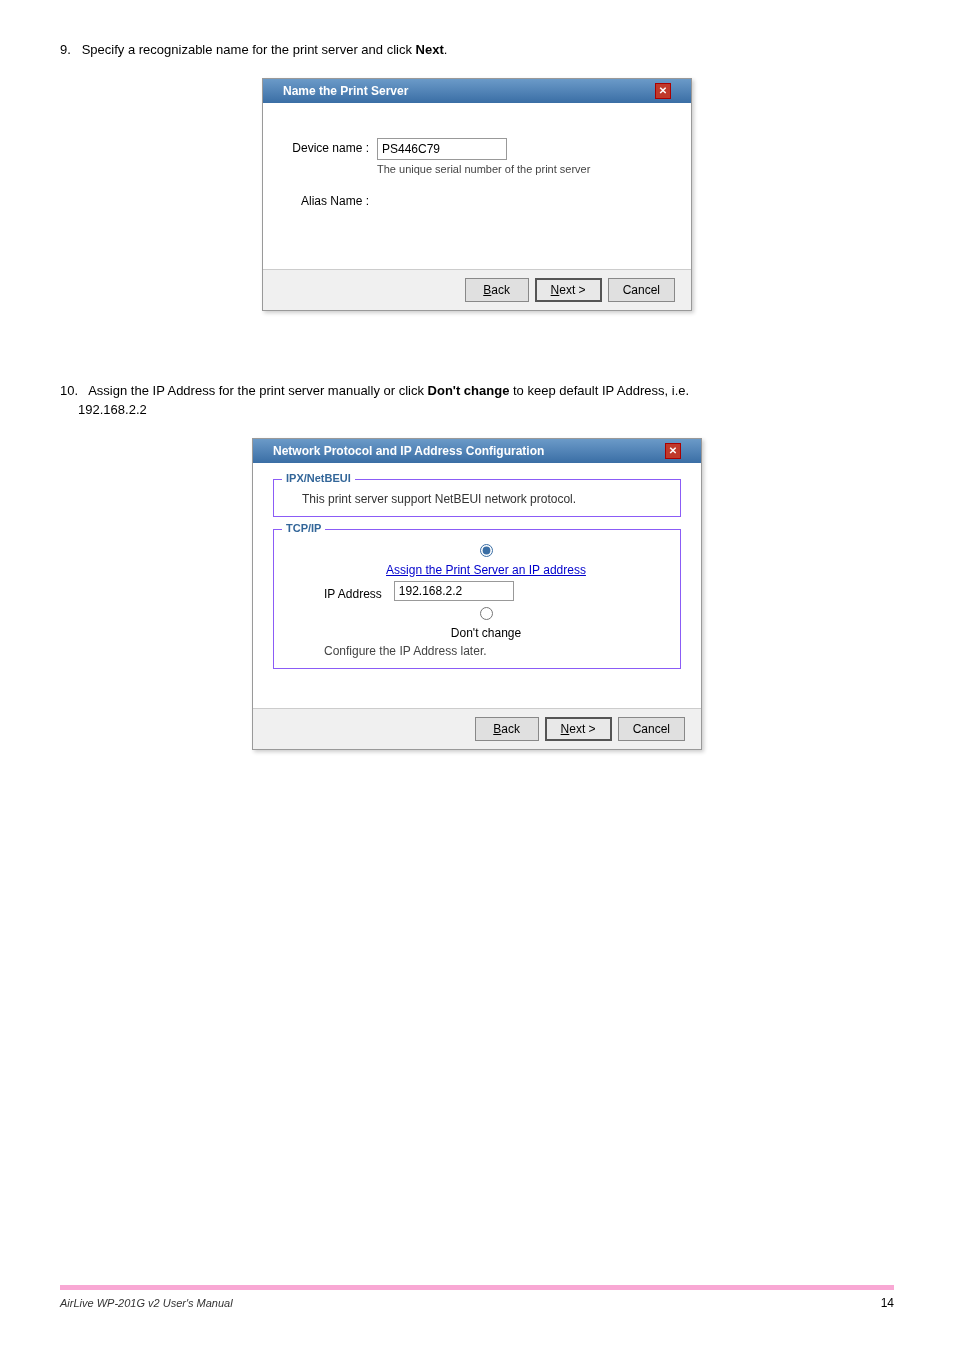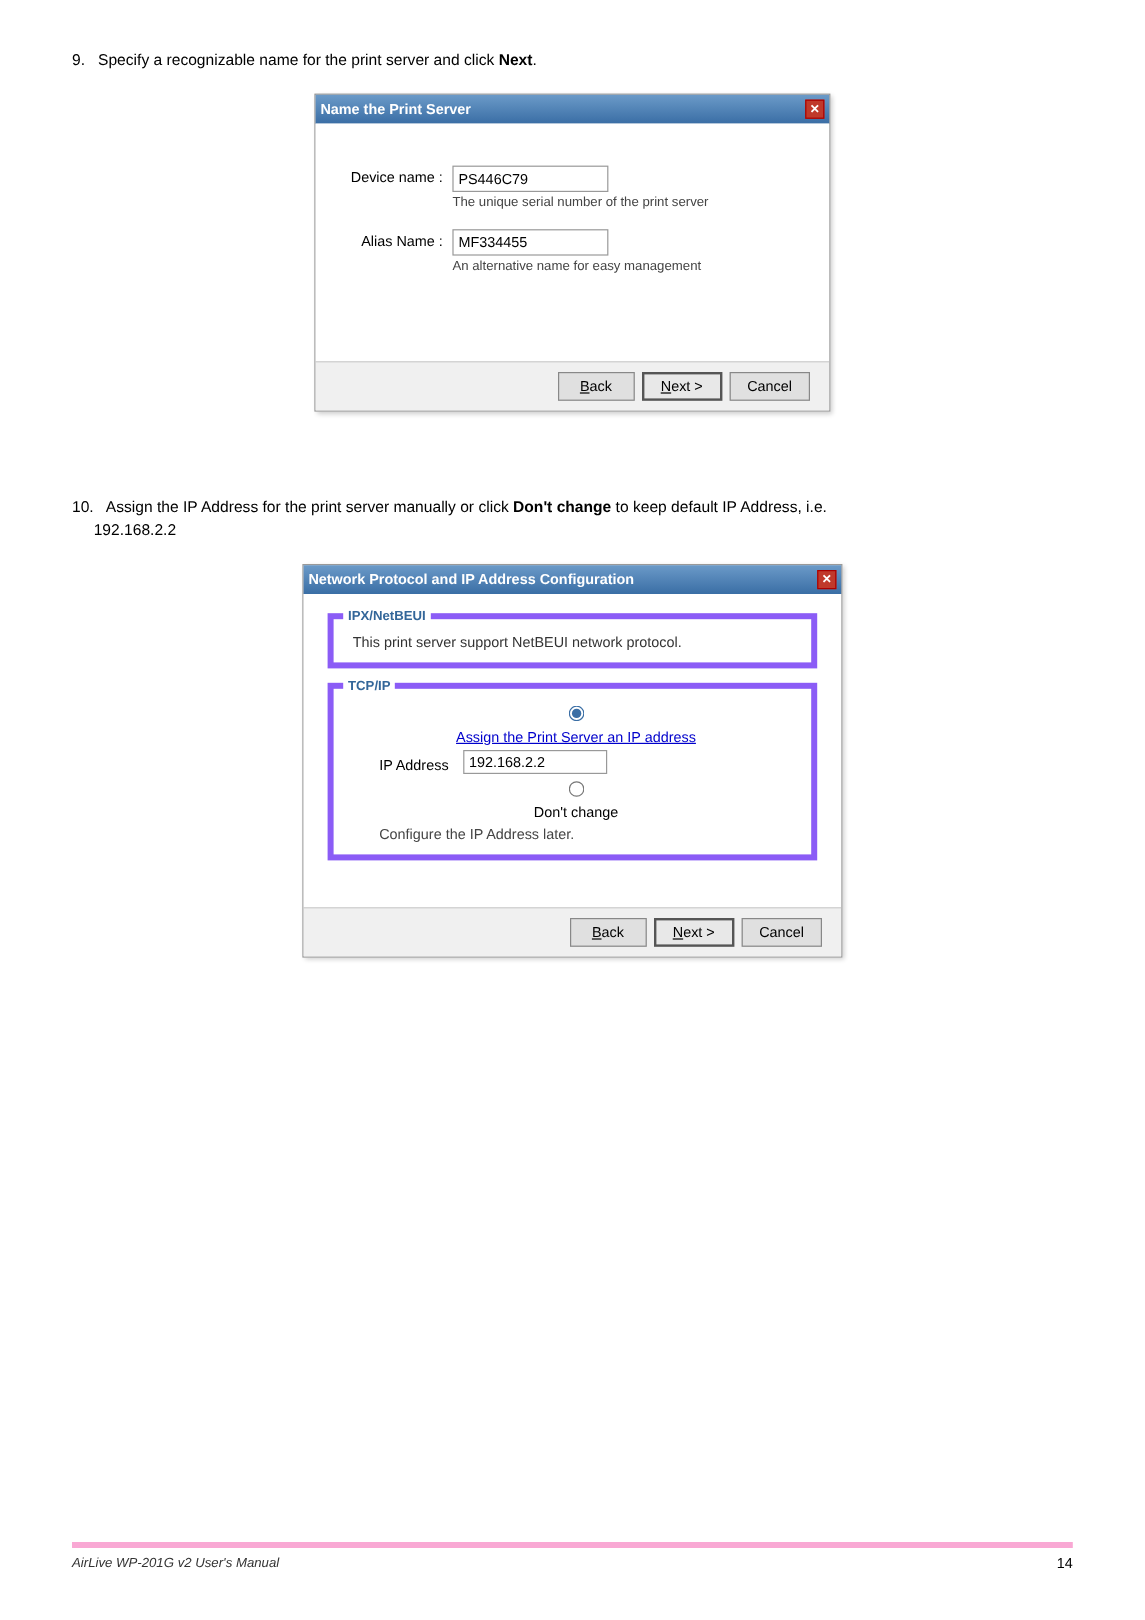--- a/index.html
+++ b/index.html
@@ -26,21 +26,21 @@
       background: #f0f0f0;
       width: 430px;
       margin: 0 auto 40px auto;
       box-shadow: 2px 2px 4px rgba(0,0,0,0.2);
     }
     .dialog-titlebar {
       background: linear-gradient(to bottom, #6b9ac8 0%, #3a6ea5 100%);
       color: #fff;
       font-size: 12px;
       font-weight: bold;
-      padding: 4px 4px;
+      padding: 4px 20px;
       display: flex;
       justify-content: space-between;
       align-items: center;
       user-select: none;
     }
     .dialog-titlebar .close-btn {
       background: #c0392b;
       border: 1px solid #a00;
       color: #fff;
       width: 16px;
@@ -111,22 +111,22 @@
     }
     .btn-next {
       background: #e8e8e8;
       border: 2px solid #555;
       font-weight: normal;
     }
     .btn u { text-decoration: underline; }
 
     
     .group-box {
-      border: 5px solid #8b5cf6;
-      padding: 6px 10px 10px 16px;
+      border: 1px solid #8b5cf6;
+      padding: 6px 10px 10px 28px;
       margin-bottom: 12px;
       position: relative;
     }
     .group-box-label {
       position: absolute;
       top: -8px;
       left: 8px;
       background: #fff;
       font-size: 11px;
       font-weight: bold;
@@ -204,24 +204,20 @@
       <br>
       <div class="field-row">
         <span class="field-label">Device name :</span>
         <div class="field-col">
           <input class="field-input" type="text" value="PS446C79" style="">
           <span class="field-hint">The unique serial number of the print server</span>
         </div>
       </div>
       <div class="field-row">
         <span class="field-label">Alias Name :</span>
-        <div class="field-col">
-          <input class="field-input" type="text" value="MF334455" style="">
-          <span class="field-hint">An alternative name for easy management</span>
-        </div>
       </div>
       <br><br><br>
     </div>
     <div class="dialog-footer">
       <button class="btn"><u>B</u>ack</button>
       <button class="btn btn-next"><u>N</u>ext &gt;</button>
       <button class="btn">Cancel</button>
     </div>
   </div>
 </div>

